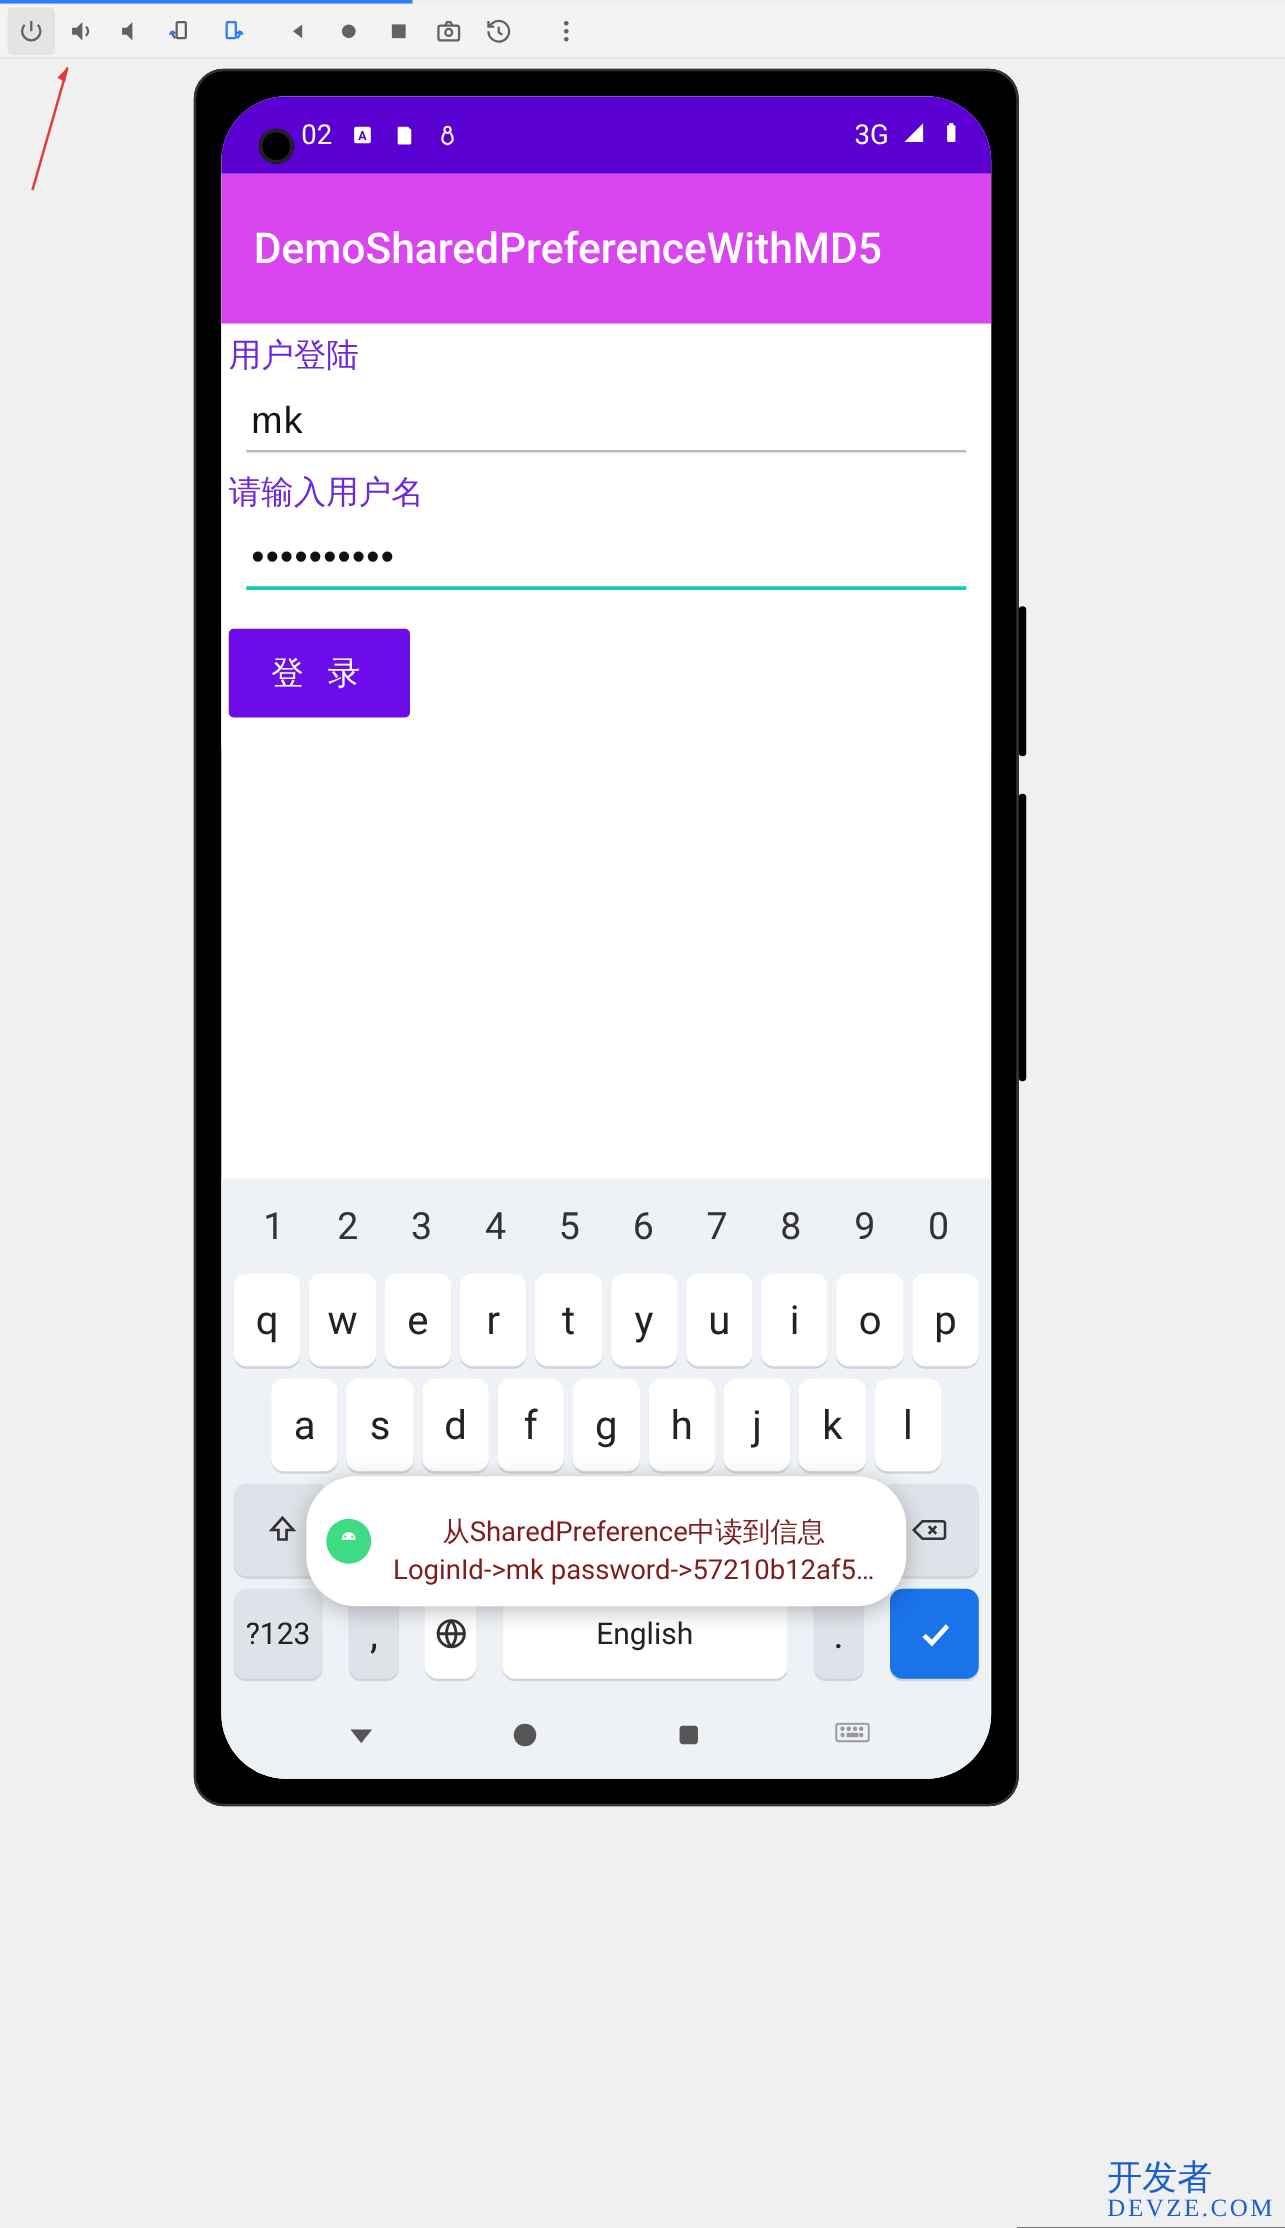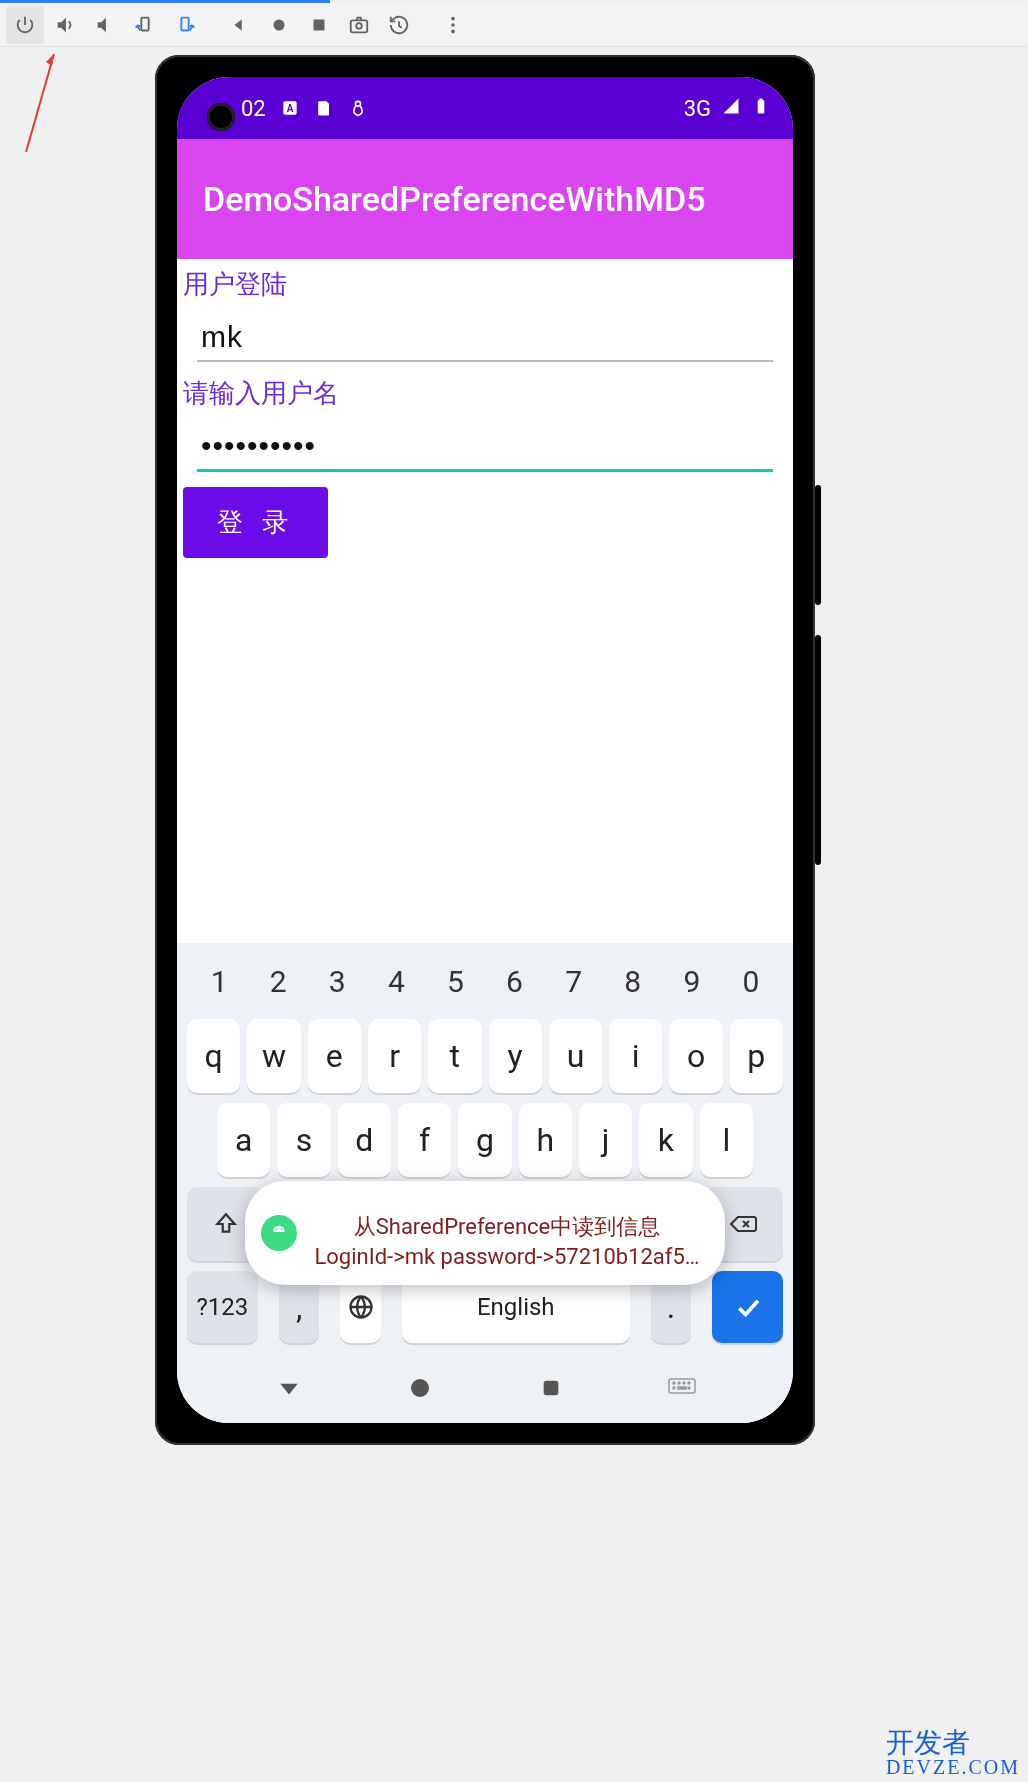--- a/index.html
+++ b/index.html
@@ -67,21 +67,21 @@
   }
   .content{flex:0 0 auto; background:#fff;}
   .lbl{color:#6d28d9; font-size:26px; padding:8px 6px;}
   .input-wrap{margin:0 20px 6px; border-bottom:2px solid #bbb; padding:10px 4px 6px;}
   .input-wrap.focused{border-bottom:3px solid #14c8b9;}
   .input-wrap input{
     border:none; outline:none; width:100%; font-size:30px; color:#111; background:transparent;
     letter-spacing:1px;
   }
   .login-btn{
-    margin:9px 6px; background:#6c0ce8; color:#fff;
+    margin:25px 6px; background:#6c0ce8; color:#fff;
     padding:18px 34px; font-size:26px; border:none; border-radius:4px;
     letter-spacing:6px;
   }
   .filler{flex:1;}
 
   
   .keyboard{
     background:#eef1f5; padding:10px 6px 0; position:relative;
   }
   .krow{display:flex; gap:7px; justify-content:center; margin-bottom:10px;}

